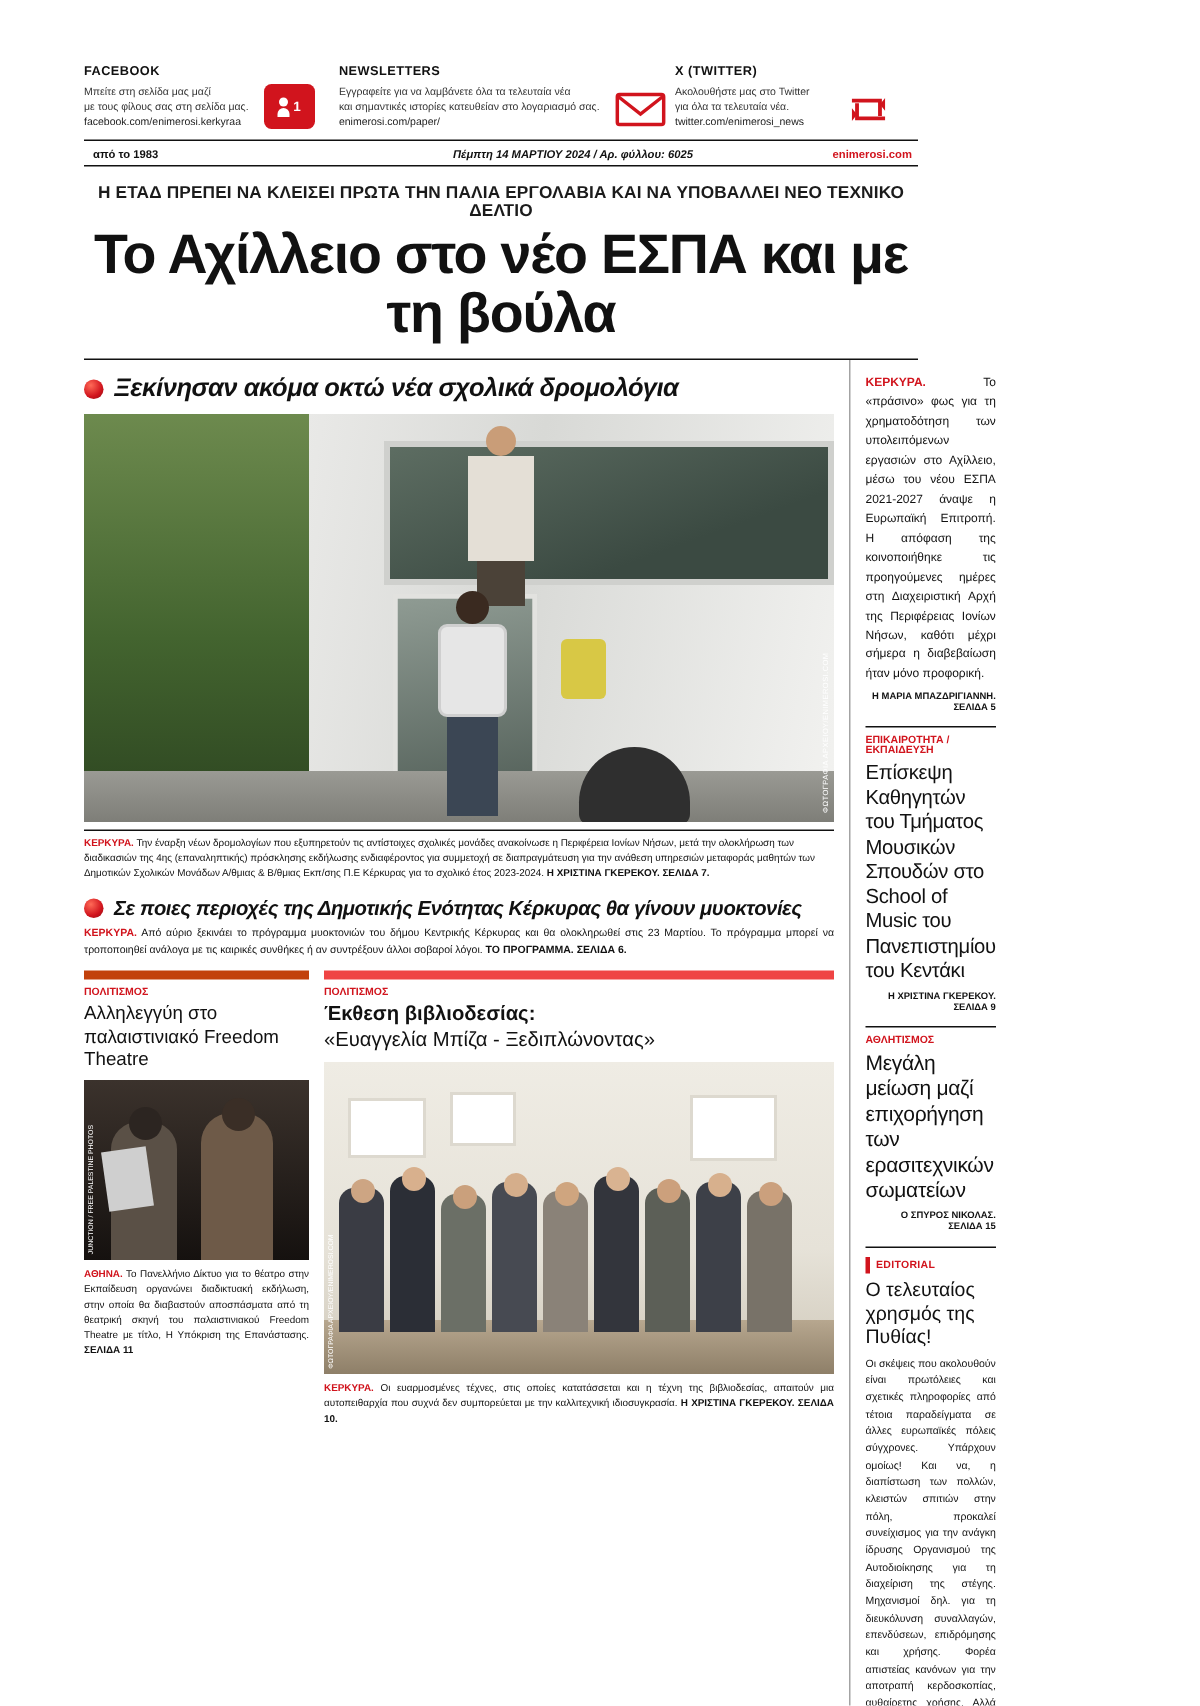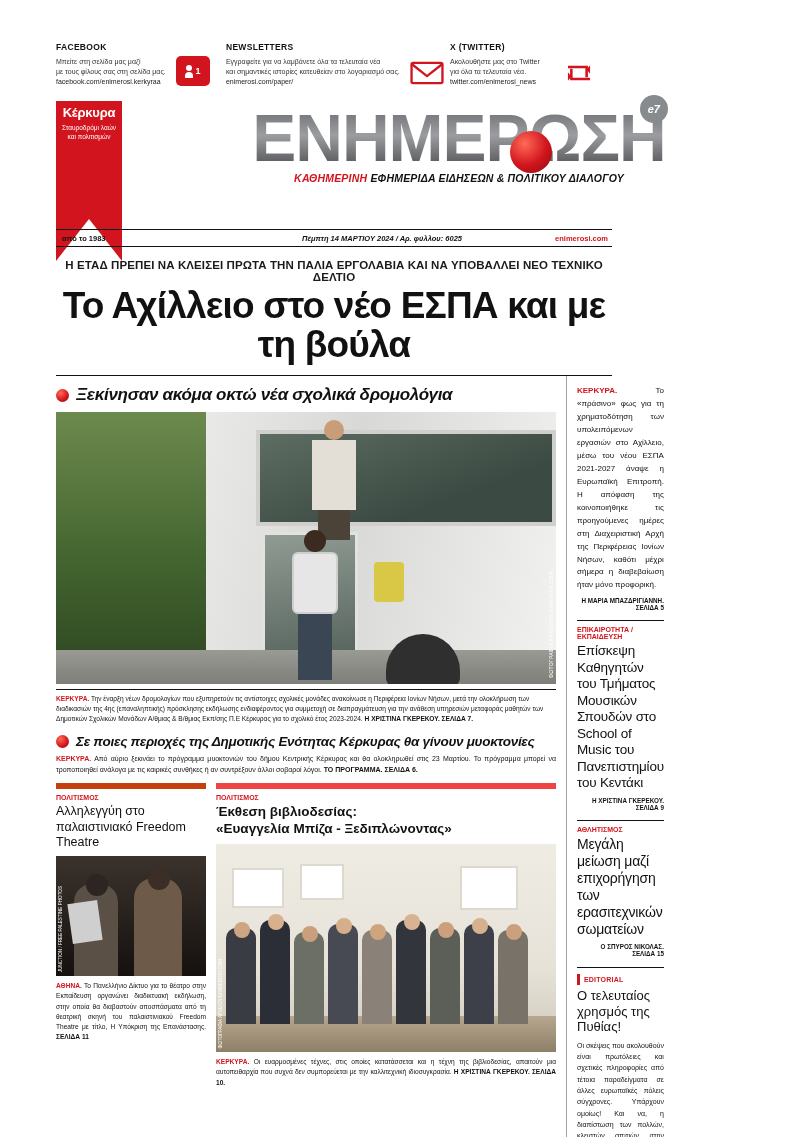--- a/index.html
+++ b/index.html
@@ -222,21 +222,21 @@
     margin-top: 6px; width: 150px; height: 120px; position: relative; overflow: hidden;
     background: #2a2420;
   }
   .bl-body {
     margin-top: 5px; font-size: 6.6px; line-height: 1.55; text-align: justify;
   }
   .bl-body .redb { color: #d1141d; font-weight: bold; }
   .bm-head {
     font-size: 13.5px; line-height: 1.25; margin-top: 3px; font-weight: bold;
   }
-  .bm-head .l2 { font-weight: bold; margin-top: 16px; }
+  .bm-head .l2 { font-weight: normal; margin-top: 16px; }
   .bm-photo {
     margin-top: 6px; width: 340px; height: 208px; position: relative; overflow: hidden;
     background: #c9c3b6;
   }
   .bm-body {
     margin-top: 5px; font-size: 6.6px; line-height: 1.55; text-align: justify;
   }
   .bm-body .redb { color: #d1141d; font-weight: bold; }
 
   
@@ -356,37 +356,20 @@
           <path d="M7 10 h22 v12"></path>
               <path d="M33 8 l-4 5 4 5" fill="#d1141d" stroke="none"></path>
           <path d="M33 24 h-22 v-12"></path>
               <path d="M7 26 l4 -5 -4 -5" fill="#d1141d" stroke="none"></path>
         </g>
           </svg>
       </div>
     </div>
   </div>
 
-  <div class="masthead">
-    <div class="flag">
-      <div class="fl-top">Κέρκυρα</div>
-      <div class="fl-sub">Σταυροδρόμι λαών και πολιτισμών</div>
-    </div>
-    <div class="logo-wrap">
-      <div style="position:relative;display:inline-block">
-        <div class="logo">ΕΝΗΜΕΡΩΣΗ</div>
-        <div class="logo-ball"></div>
-        <div class="logo-e7">e7</div>
-      </div>
-      <div class="tagline">
-        <span class="red">ΚΑΘΗΜΕΡΙΝΗ</span>
-        <span>ΕΦΗΜΕΡΙΔΑ ΕΙΔΗΣΕΩΝ &amp; ΠΟΛΙΤΙΚΟΥ ΔΙΑΛΟΓΟΥ</span>
-      </div>
-    </div>
-  </div>
 
   <div class="infobar">
     <div class="since">από το 1983</div>
     <div class="dateline">Πέμπτη 14 ΜΑΡΤΙΟΥ 2024 / Αρ. φύλλου: 6025</div>
     <div class="site">enimerosi.com</div>
   </div>
 
   <div class="kicker">Η ΕΤΑΔ ΠΡΕΠΕΙ ΝΑ ΚΛΕΙΣΕΙ ΠΡΩΤΑ ΤΗΝ ΠΑΛΙΑ ΕΡΓΟΛΑΒΙΑ ΚΑΙ ΝΑ ΥΠΟΒΑΛΛΕΙ ΝΕΟ ΤΕΧΝΙΚΟ ΔΕΛΤΙΟ</div>
   <div class="headline">Το Αχίλλειο στο νέο ΕΣΠΑ και με τη βούλα</div>
   <div class="rule"></div>

